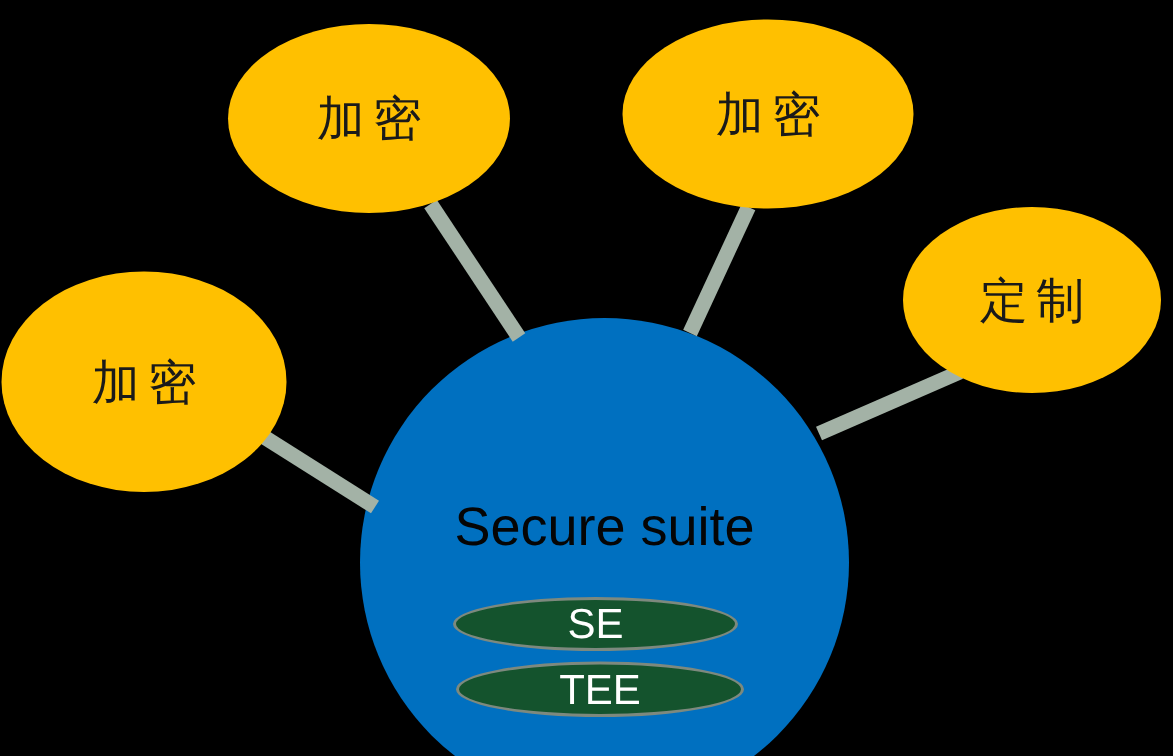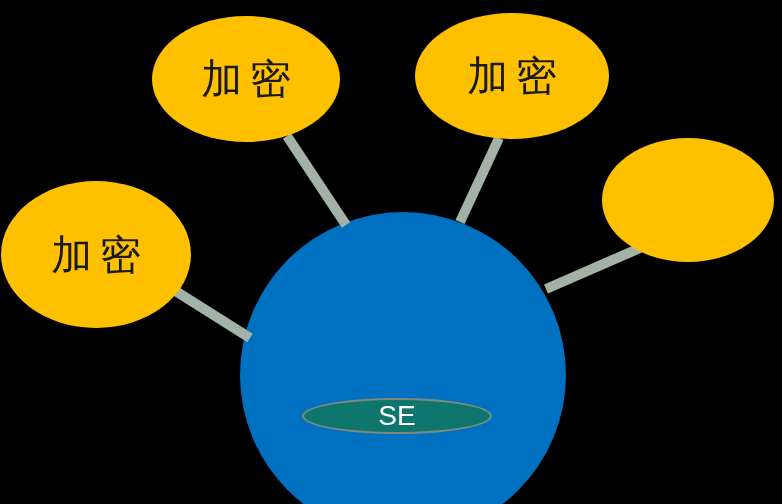--- a/index.html
+++ b/index.html
@@ -42,21 +42,21 @@
     font-size: 36px;
     line-height: 40px;
     color: #050505;
     z-index: 3;
   }
 
   
   .inner-ellipse {
     position: absolute;
     border-radius: 50%;
-    background: #0f766e;
+    background: #14532d;
     border: 2px solid #7D897E;
     box-sizing: border-box;
     display: flex;
     align-items: center;
     justify-content: center;
     color: #FFFFFF;
     font-size: 28px;
     z-index: 3;
   }
   #se-ellipse  { left: 302px; top: 398px; width: 190px; height: 36px; }
@@ -67,21 +67,21 @@
     position: absolute;
     border-radius: 50%;
     background: #FFC000;
     display: flex;
     flex-direction: column;
     align-items: center;
     justify-content: center;
     z-index: 3;
     color: #1a1a1a;
     font-family: "DejaVu Serif", "Liberation Serif", serif;
-    font-size: 41px;
+    font-size: 32px;
     line-height: 42px;
     letter-spacing: 0.18em;
     text-indent: 0.18em;
     text-align: center;
   }
   #sat-wechat { left: 1px;   top: 181px; width: 190px; height: 147px; }
   #sat-sms    { left: 152px; top: 16px;  width: 188px; height: 126px; }
   #sat-email  { left: 415px; top: 13px;  width: 194px; height: 126px; }
   #sat-custom { left: 602px; top: 138px; width: 172px; height: 124px; }
 </style>
@@ -92,30 +92,35 @@
 
   <div class="hub-circle"></div>
 
   <svg id="connectors" viewBox="0 0 782 504" xmlns="http://www.w3.org/2000/svg">
     <line x1="166" y1="285" x2="250" y2="338" stroke="#A3B2A6" stroke-width="10"></line>
     <line x1="287" y1="136" x2="346" y2="225" stroke="#A3B2A6" stroke-width="10"></line>
     <line x1="499" y1="138" x2="460" y2="222" stroke="#A3B2A6" stroke-width="10"></line>
     <line x1="640" y1="248" x2="546" y2="289" stroke="#A3B2A6" stroke-width="10"></line>
   </svg>
 
+  <div class="hub-title">Secure suite</div>
 
   <div class="inner-ellipse" id="se-ellipse">
     <span>SE</span>
+  </div>
+  <div class="inner-ellipse" id="tee-ellipse">
+    <span>TEE</span>
   </div>
 
   <div class="satellite" id="sat-wechat">
     <span>加密</span>
   </div>
   <div class="satellite" id="sat-sms">
     <span>加密</span>
   </div>
   <div class="satellite" id="sat-email">
     <span>加密</span>
   </div>
   <div class="satellite" id="sat-custom">
+    <span>定制</span>
   </div>
 
 </div>
 
 </body></html>

